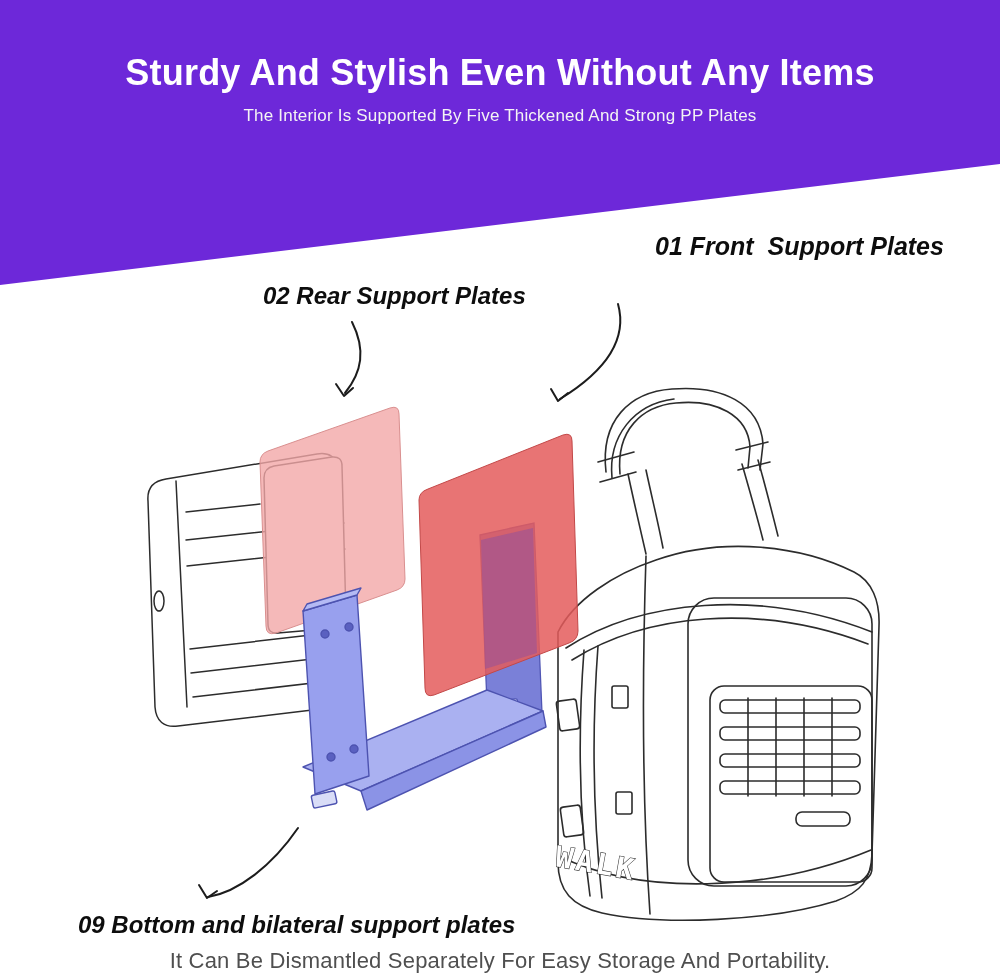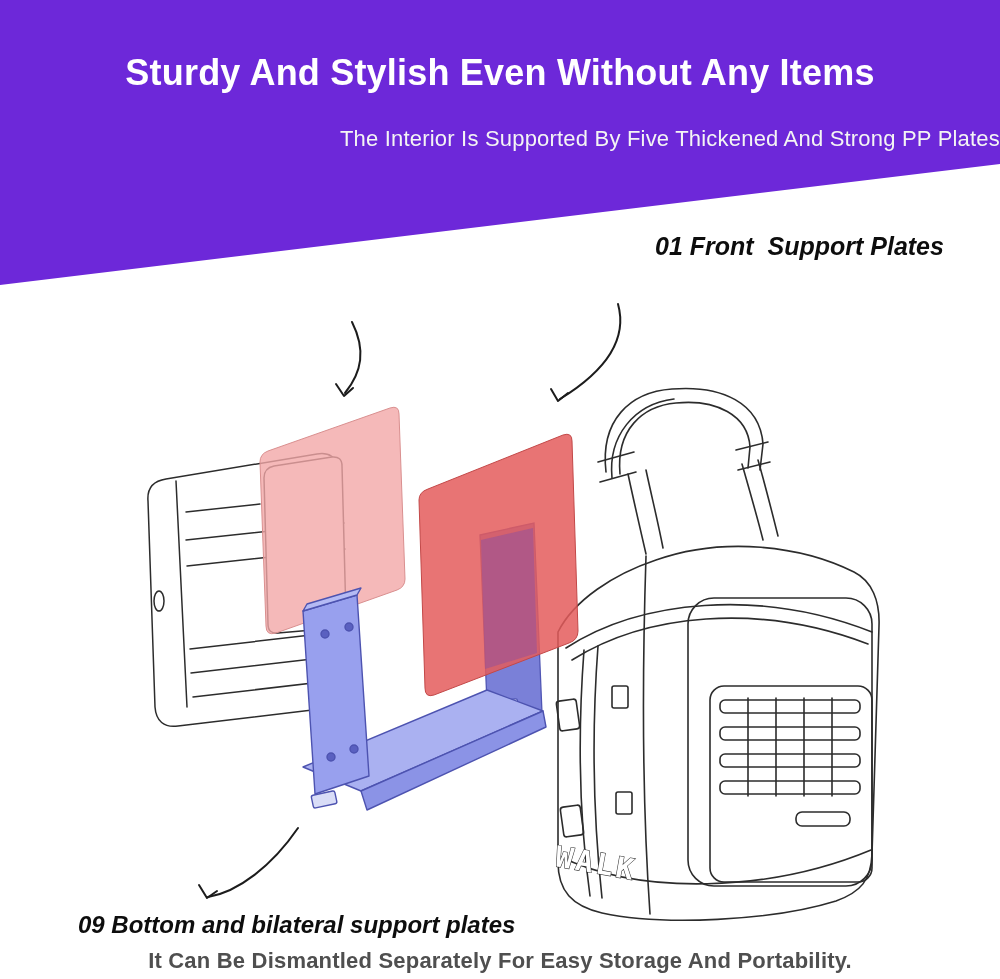--- a/index.html
+++ b/index.html
@@ -28,24 +28,24 @@
   .hero h1{
     margin:0;
     padding-top:52px;
     text-align:center;
     color:#ffffff;
     font-size:36px;
     font-weight:700;
     letter-spacing:0.2px;
   }
   .hero p{
-    margin:32px 0 0 0;
-    text-align:right;
+    margin:12px 0 0 0;
+    text-align:center;
     color:#f4f4f4;
-    font-size:22px;
+    font-size:17px;
     font-weight:400;
     letter-spacing:0.2px;
   }
   .callout{
     position:absolute;
     z-index:3;
     font-style:italic;
     font-weight:700;
     color:#0d0d0d;
     white-space:pre;
@@ -53,21 +53,21 @@
   .callout-front{left:655px; top:220px; font-size:25px;margin-top:12px;}
   .callout-rear{left:263px; top:282px; font-size:24px;}
   .callout-bottom{left:78px; top:911px; font-size:24px;}
   .footer-caption{
     position:absolute;
     z-index:3;
     left:0; right:0;
     top:948px;
     text-align:center;
     font-size:22px;
-    font-weight:700;
+    font-weight:400;
     color:#4f4f4f;
     letter-spacing:0.2px;
   }
 </style>
 </head>
 <body>
 
 <div class="page">
 
   <svg class="art" width="1000" height="979" viewBox="0 0 1000 979" xmlns="http://www.w3.org/2000/svg">
@@ -159,17 +159,18 @@
       <path d="M199,885 L207,898 L217,891"></path>
     </g>
   </svg>
 
   <header class="hero">
     <h1>Sturdy And Stylish Even Without Any Items</h1>
     <p>The Interior Is Supported By Five Thickened And Strong PP Plates</p>
   </header>
 
   <div class="callout callout-front">01 Front  Support Plates</div>
+  <div class="callout callout-rear">02 Rear Support Plates</div>
   <div class="callout callout-bottom">09 Bottom and bilateral support plates</div>
 
   <div class="footer-caption">It Can Be Dismantled Separately For Easy Storage And Portability.</div>
 
 </div>
 
 </body></html>

